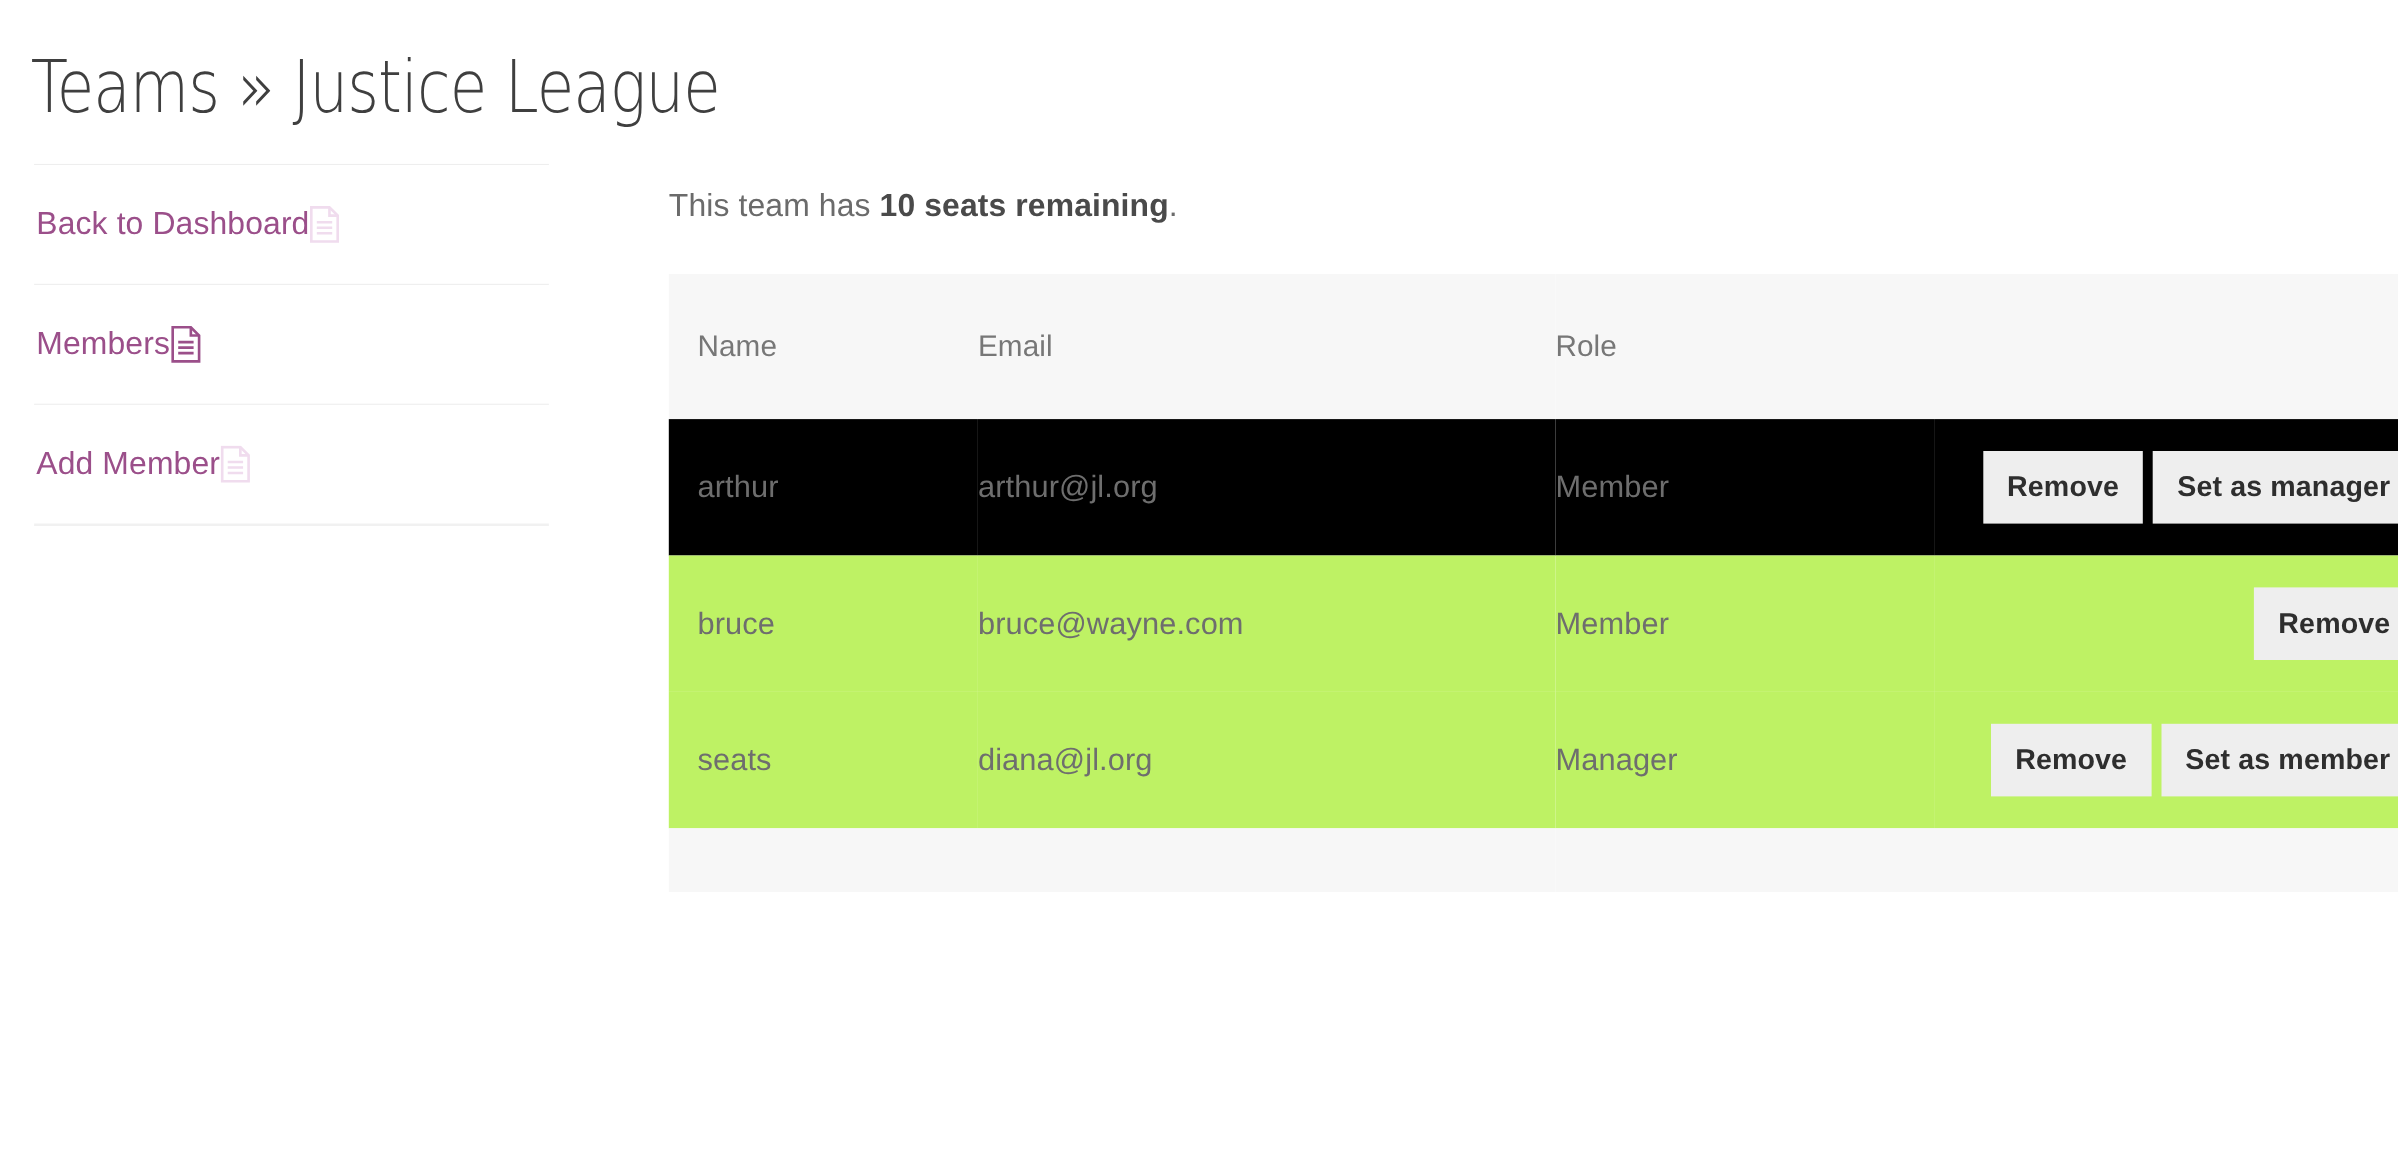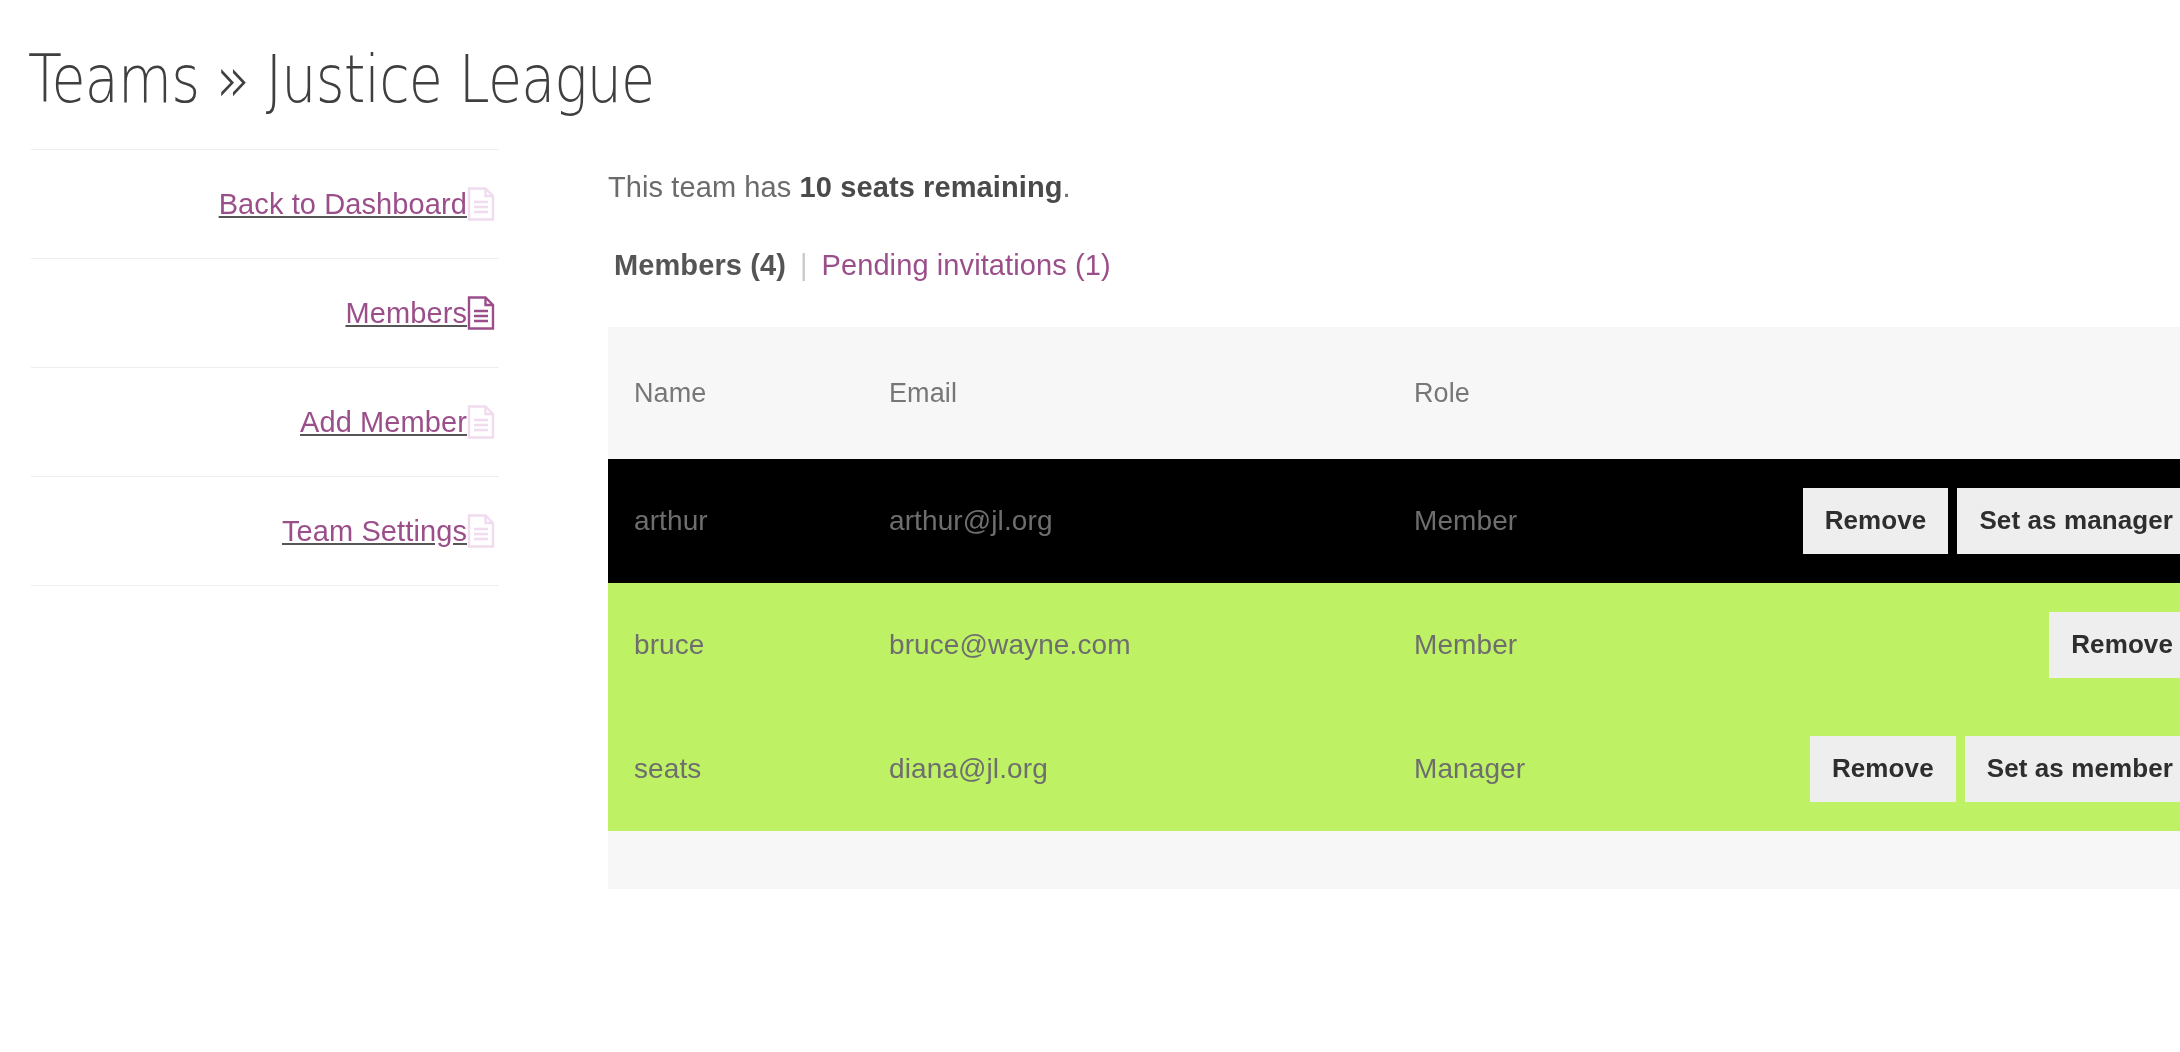--- a/index.html
+++ b/index.html
@@ -49,26 +49,25 @@
     width: 468px;
   }
   .side-rule {
     height: 1px;
     background: #eeeeee;
     width: 100%;
   }
   .side-item {
     display: flex;
     align-items: center;
-    justify-content: flex-end;
+    justify-content: flex-start;
     height: 108px;
     box-sizing: border-box;
     padding: 0 4px 0 2px;
     cursor: pointer;
-    text-decoration: underline;
   }
   .side-label {
     font-size: 29px;
     font-weight: 400;
     color: #9b4f8a;
     white-space: nowrap;
     letter-spacing: 0.1px;
   }
   .doc-icon {
     width: 28px;
@@ -228,43 +227,28 @@
         <svg class="doc-icon" viewBox="0 0 28 34" fill="none" xmlns="http://www.w3.org/2000/svg">
           <path d="M2 1.5h16.5L26 9v23.5H2z" stroke="#f0dcee" stroke-width="2.4" fill="none"></path>
           <path d="M18.5 1.5V9H26" stroke="#f0dcee" stroke-width="2.4" fill="none"></path>
           <path d="M7 15h14M7 20h14M7 25h14" stroke="#f0dcee" stroke-width="2.4"></path>
         </svg>
       </span>
     </div>
 
     <div class="side-rule"></div>
 
-    <div class="side-item">
-      <span class="side-label">Team Settings</span>
-      <span>
-        <svg class="doc-icon" viewBox="0 0 28 34" fill="none" xmlns="http://www.w3.org/2000/svg">
-          <path d="M2 1.5h16.5L26 9v23.5H2z" stroke="#f0dcee" stroke-width="2.4" fill="none"></path>
-          <path d="M18.5 1.5V9H26" stroke="#f0dcee" stroke-width="2.4" fill="none"></path>
-          <path d="M7 15h14M7 20h14M7 25h14" stroke="#f0dcee" stroke-width="2.4"></path>
-        </svg>
-      </span>
-    </div>
 
     <div class="side-rule"></div>
   </nav>
 
   <section class="main">
 
     <p class="seats-line"><span>This team has </span><b>10 seats remaining</b><span>.</span></p>
 
-    <div class="tabs">
-      <span class="tab-active">Members (4)</span>
-      <span class="tab-sep">|</span>
-      <span class="tab-link">Pending invitations (1)</span>
-    </div>
 
     <div class="table-wrap">
       <table class="members">
         <thead>
           <tr>
             <th class="col-name">Name</th>
             <th class="col-email">Email</th>
             <th class="col-role">Role</th>
             <th class="col-acts"></th>
           </tr>

